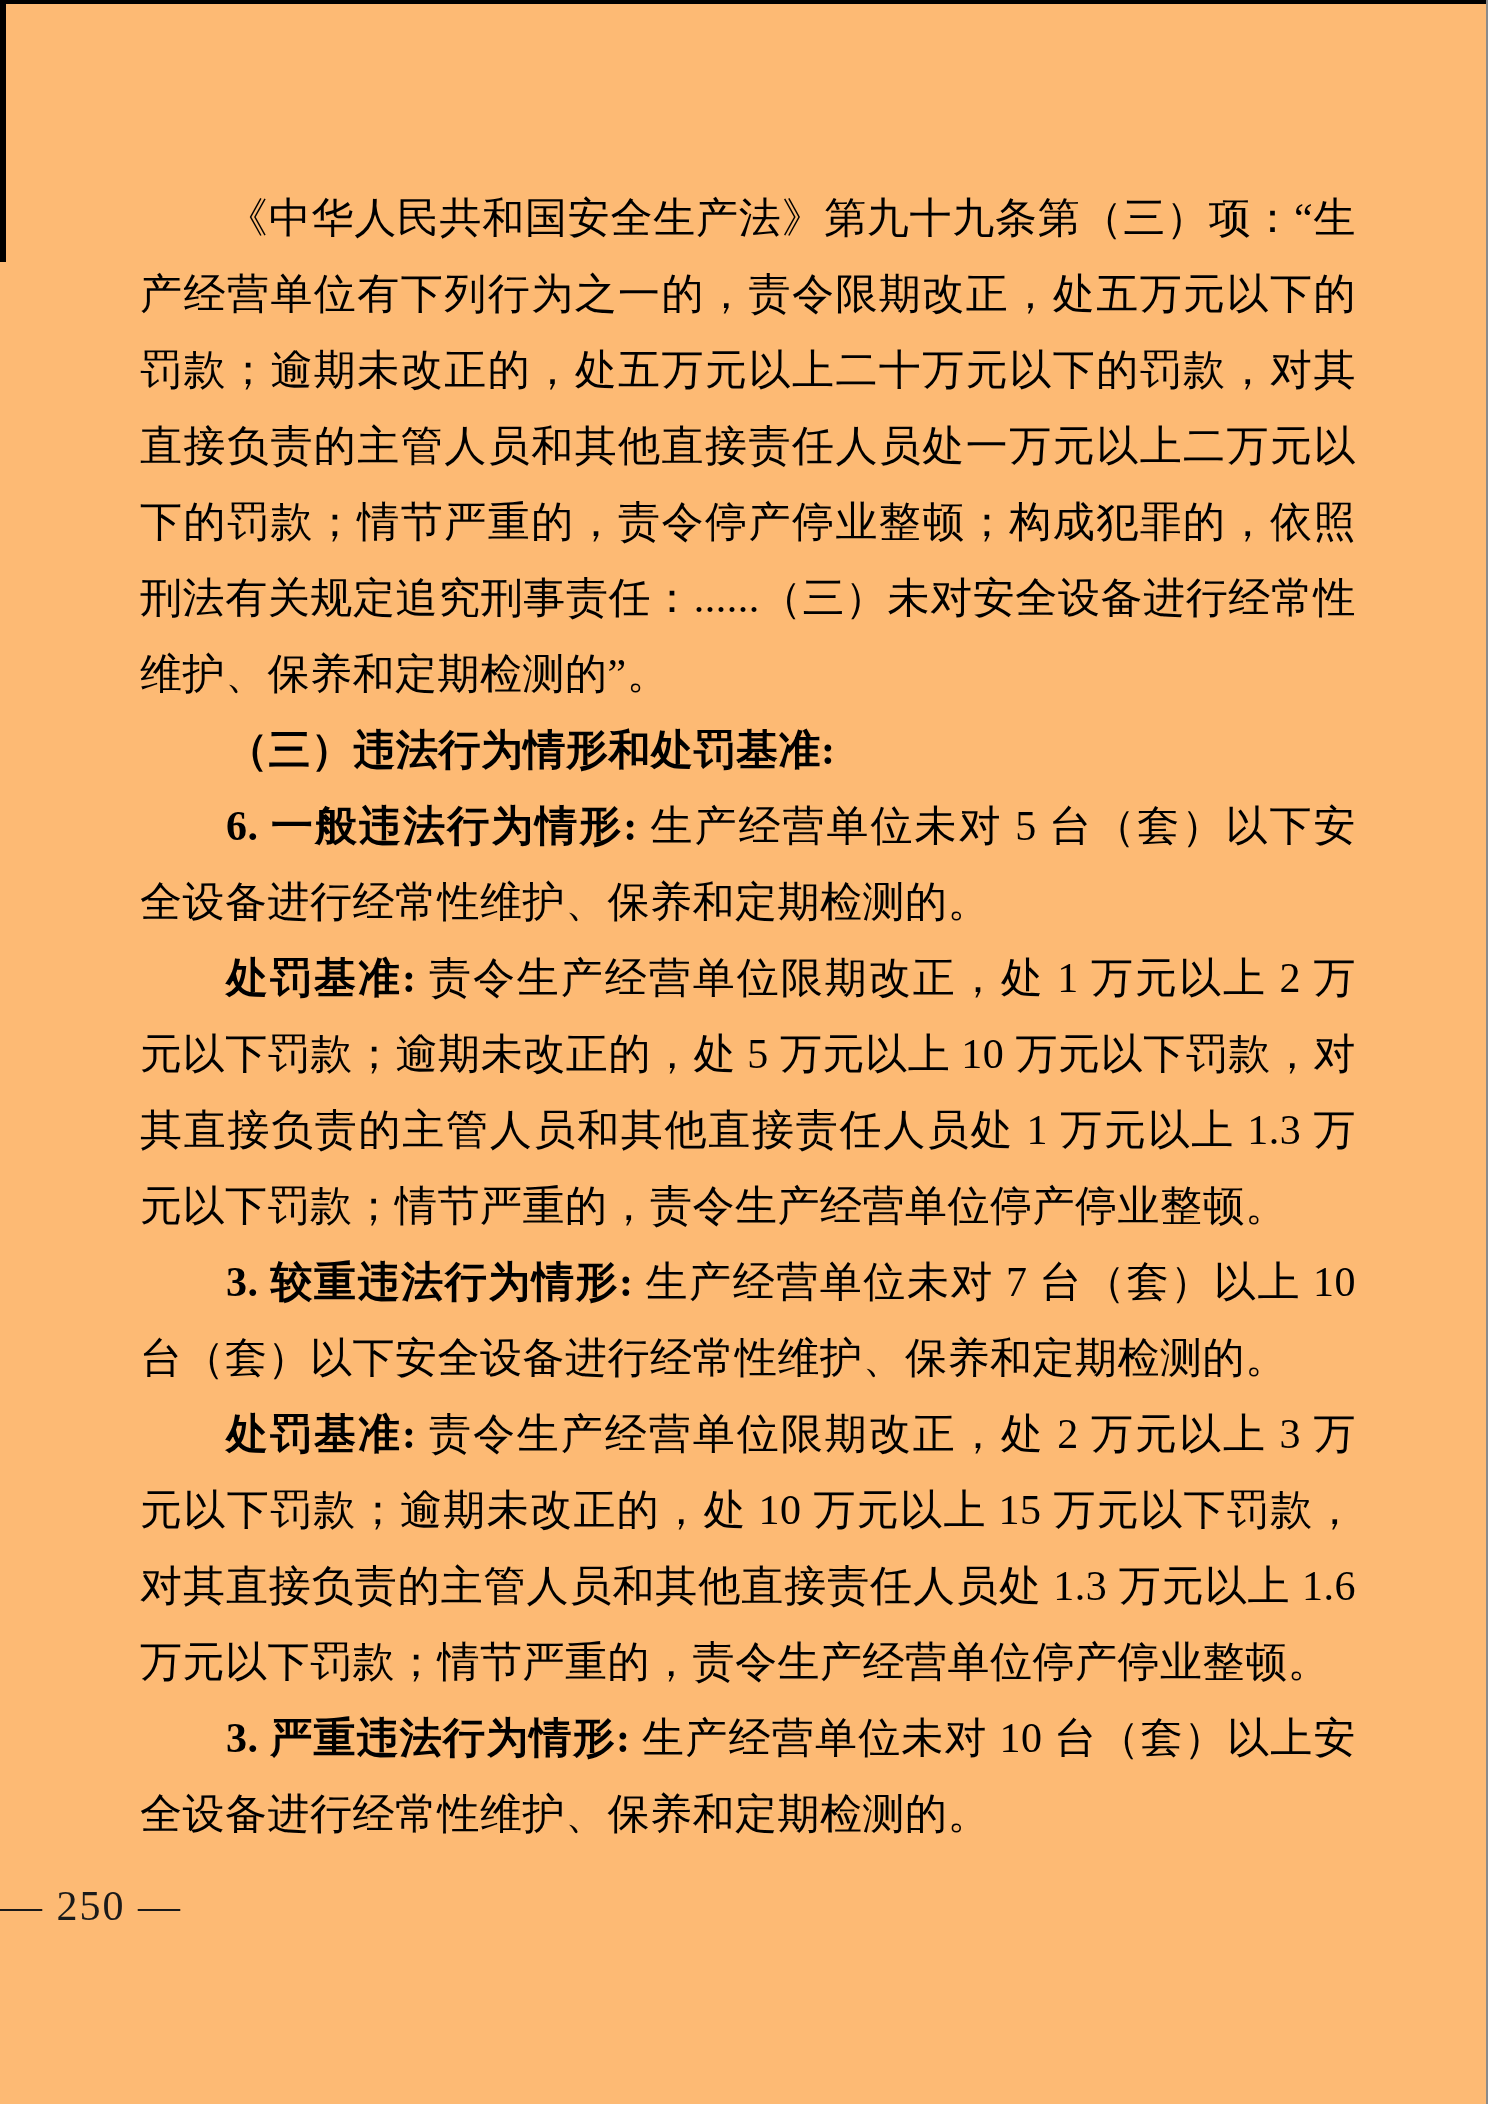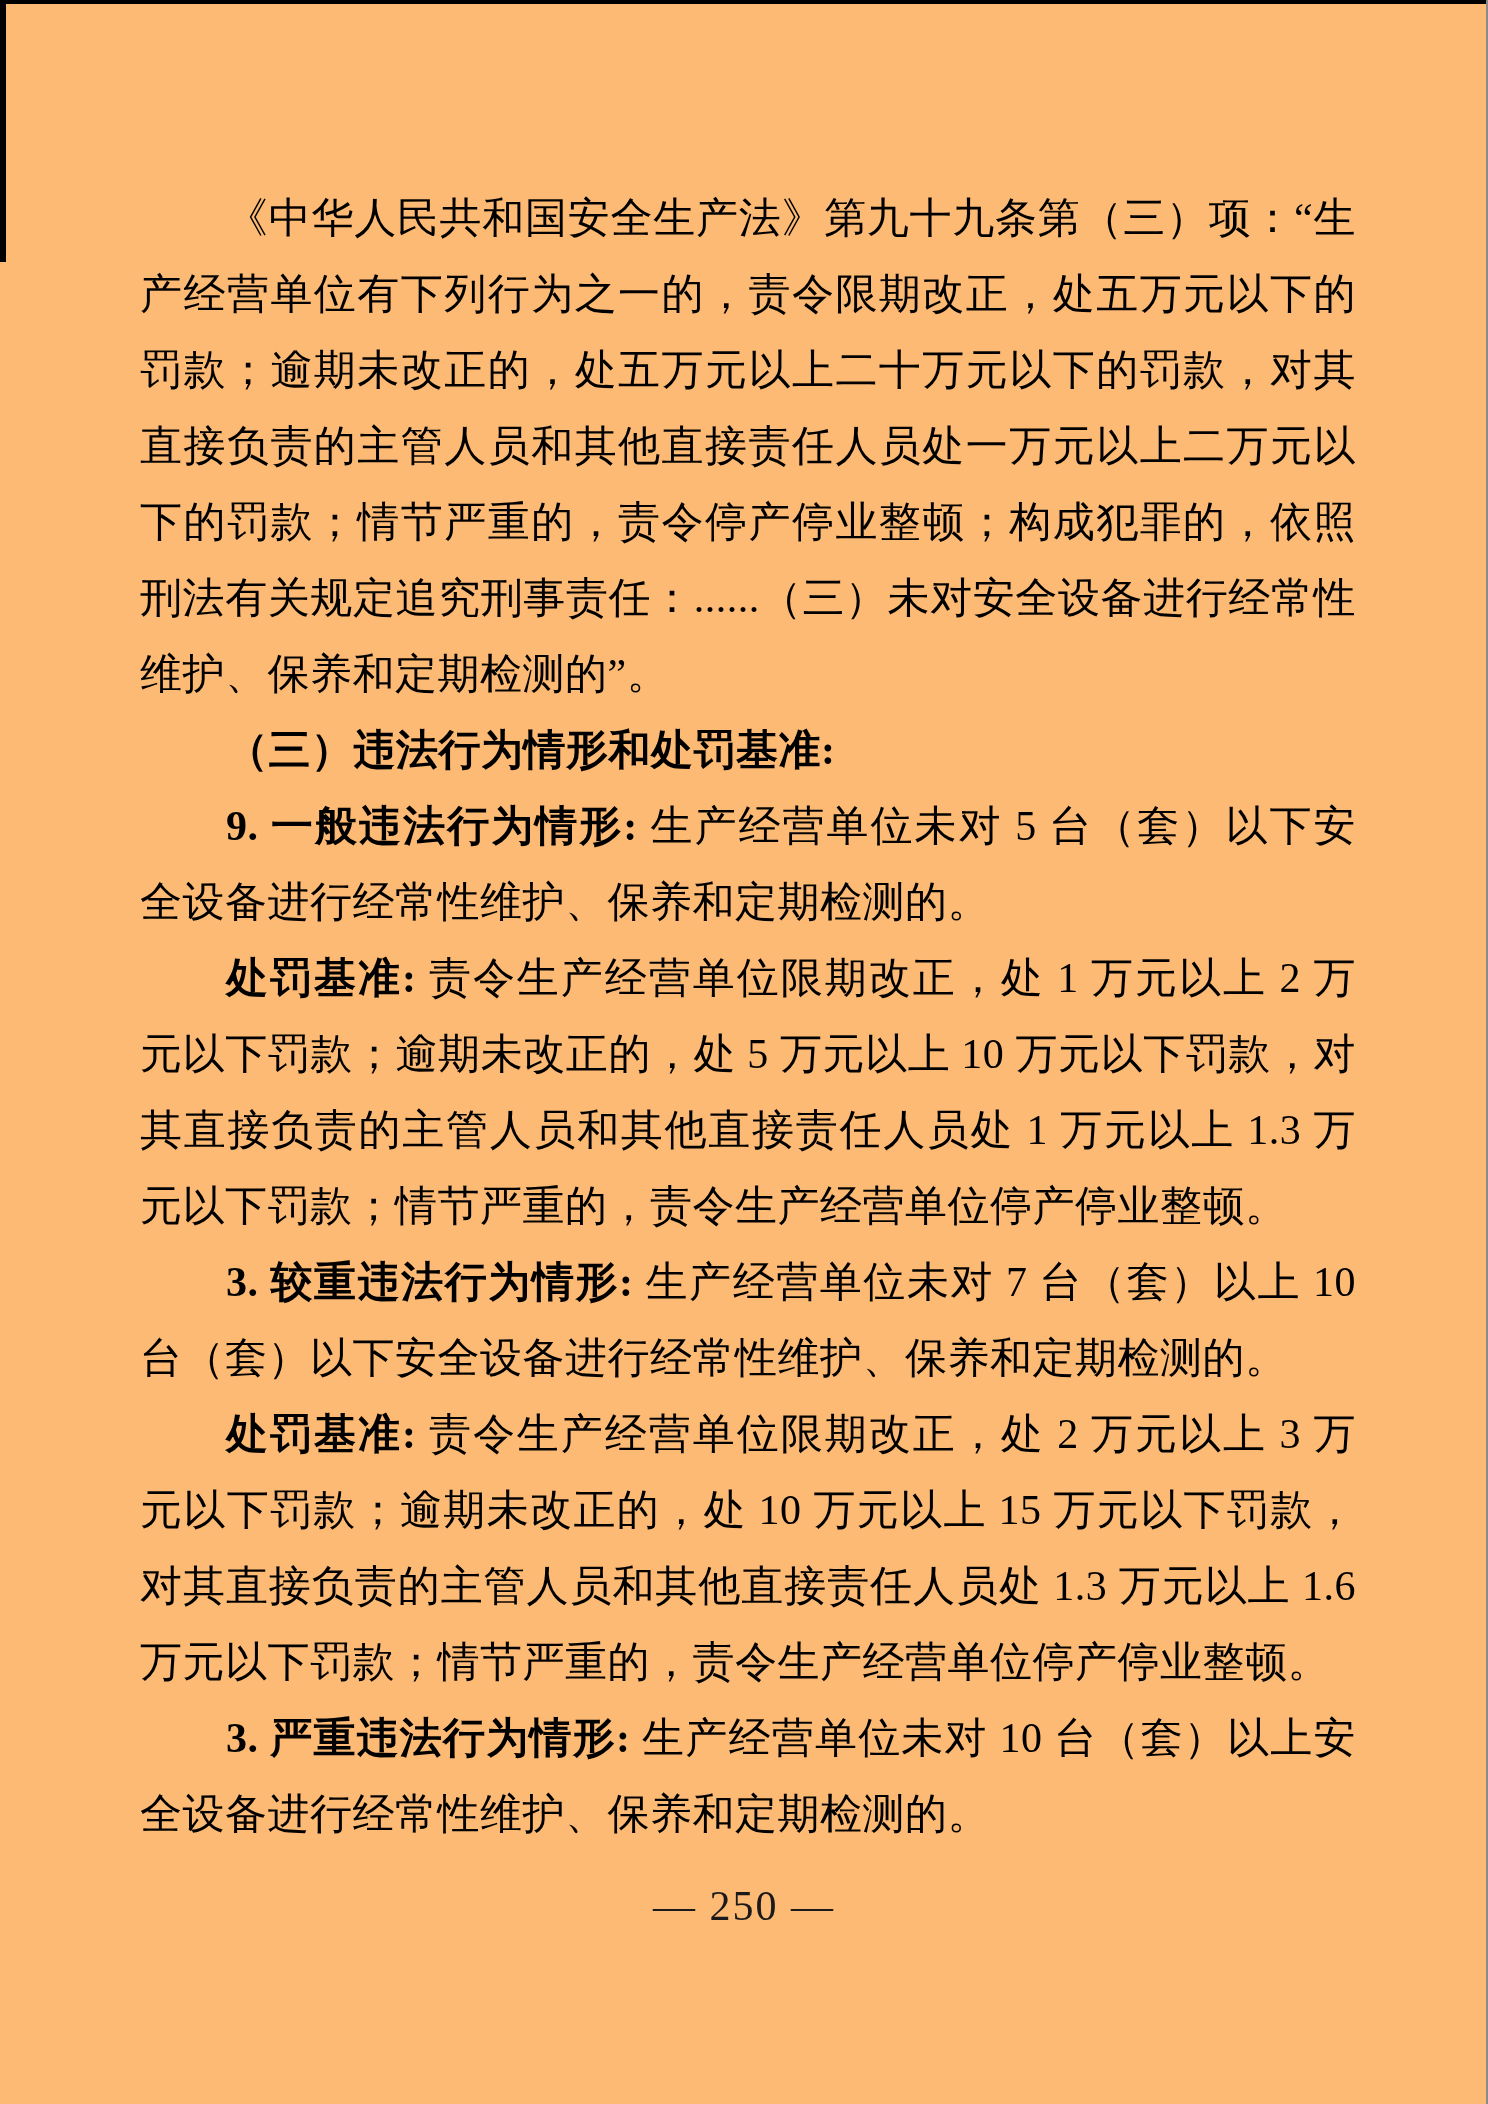--- a/index.html
+++ b/index.html
@@ -41,21 +41,21 @@
   .doc-body p {
     margin: 0;
     padding: 0;
     text-indent: 86px;
   }
   .lead-bold { font-weight: 700; margin-top: 7px; }
   .page-footer {
     position: absolute;
     left: 0; top: 1876px;
     width: 1488px;
-    text-align: center;
+    text-align: left;
     font-size: 42px;
     line-height: 60px;
     color: #1a1a1a;
     letter-spacing: 2px;
   }
 </style>
 </head>
 <body>
 
 <div class="page">
@@ -63,21 +63,21 @@
   <div class="edge-top"></div>
   <div class="edge-left"></div>
   <div class="edge-right"></div>
 
   <div class="doc-body">
 
     <p><span>《中华人民共和国安全生产法》第九十九条第（三）项：“生产经营单位有下列行为之一的，责令限期改正，处五万元以下的罚款；逾期未改正的，处五万元以上二十万元以下的罚款，对其直接负责的主管人员和其他直接责任人员处一万元以上二万元以下的罚款；情节严重的，责令停产停业整顿；构成犯罪的，依照刑法有关规定追究刑事责任：......（三）未对安全设备进行经常性维护、保养和定期检测的”。</span></p>
 
     <p><span class="lead-bold">（三）违法行为情形和处罚基准:</span></p>
 
-    <p><span class="lead-bold">9. 一般违法行为情形:</span><span> 生产经营单位未对 5 台（套）以下安全设备进行经常性维护、保养和定期检测的。</span></p>
+    <p><span class="lead-bold">6. 一般违法行为情形:</span><span> 生产经营单位未对 5 台（套）以下安全设备进行经常性维护、保养和定期检测的。</span></p>
 
     <p><span class="lead-bold">处罚基准:</span><span> 责令生产经营单位限期改正，处 1 万元以上 2 万元以下罚款；逾期未改正的，处 5 万元以上 10 万元以下罚款，对其直接负责的主管人员和其他直接责任人员处 1 万元以上 1.3 万元以下罚款；情节严重的，责令生产经营单位停产停业整顿。</span></p>
 
     <p><span class="lead-bold">3. 较重违法行为情形:</span><span> 生产经营单位未对 7 台（套）以上 10 台（套）以下安全设备进行经常性维护、保养和定期检测的。</span></p>
 
     <p><span class="lead-bold">处罚基准:</span><span> 责令生产经营单位限期改正，处 2 万元以上 3 万元以下罚款；逾期未改正的，处 10 万元以上 15 万元以下罚款，对其直接负责的主管人员和其他直接责任人员处 1.3 万元以上 1.6 万元以下罚款；情节严重的，责令生产经营单位停产停业整顿。</span></p>
 
     <p><span class="lead-bold">3. 严重违法行为情形:</span><span> 生产经营单位未对 10 台（套）以上安全设备进行经常性维护、保养和定期检测的。</span></p>
 
   </div>

